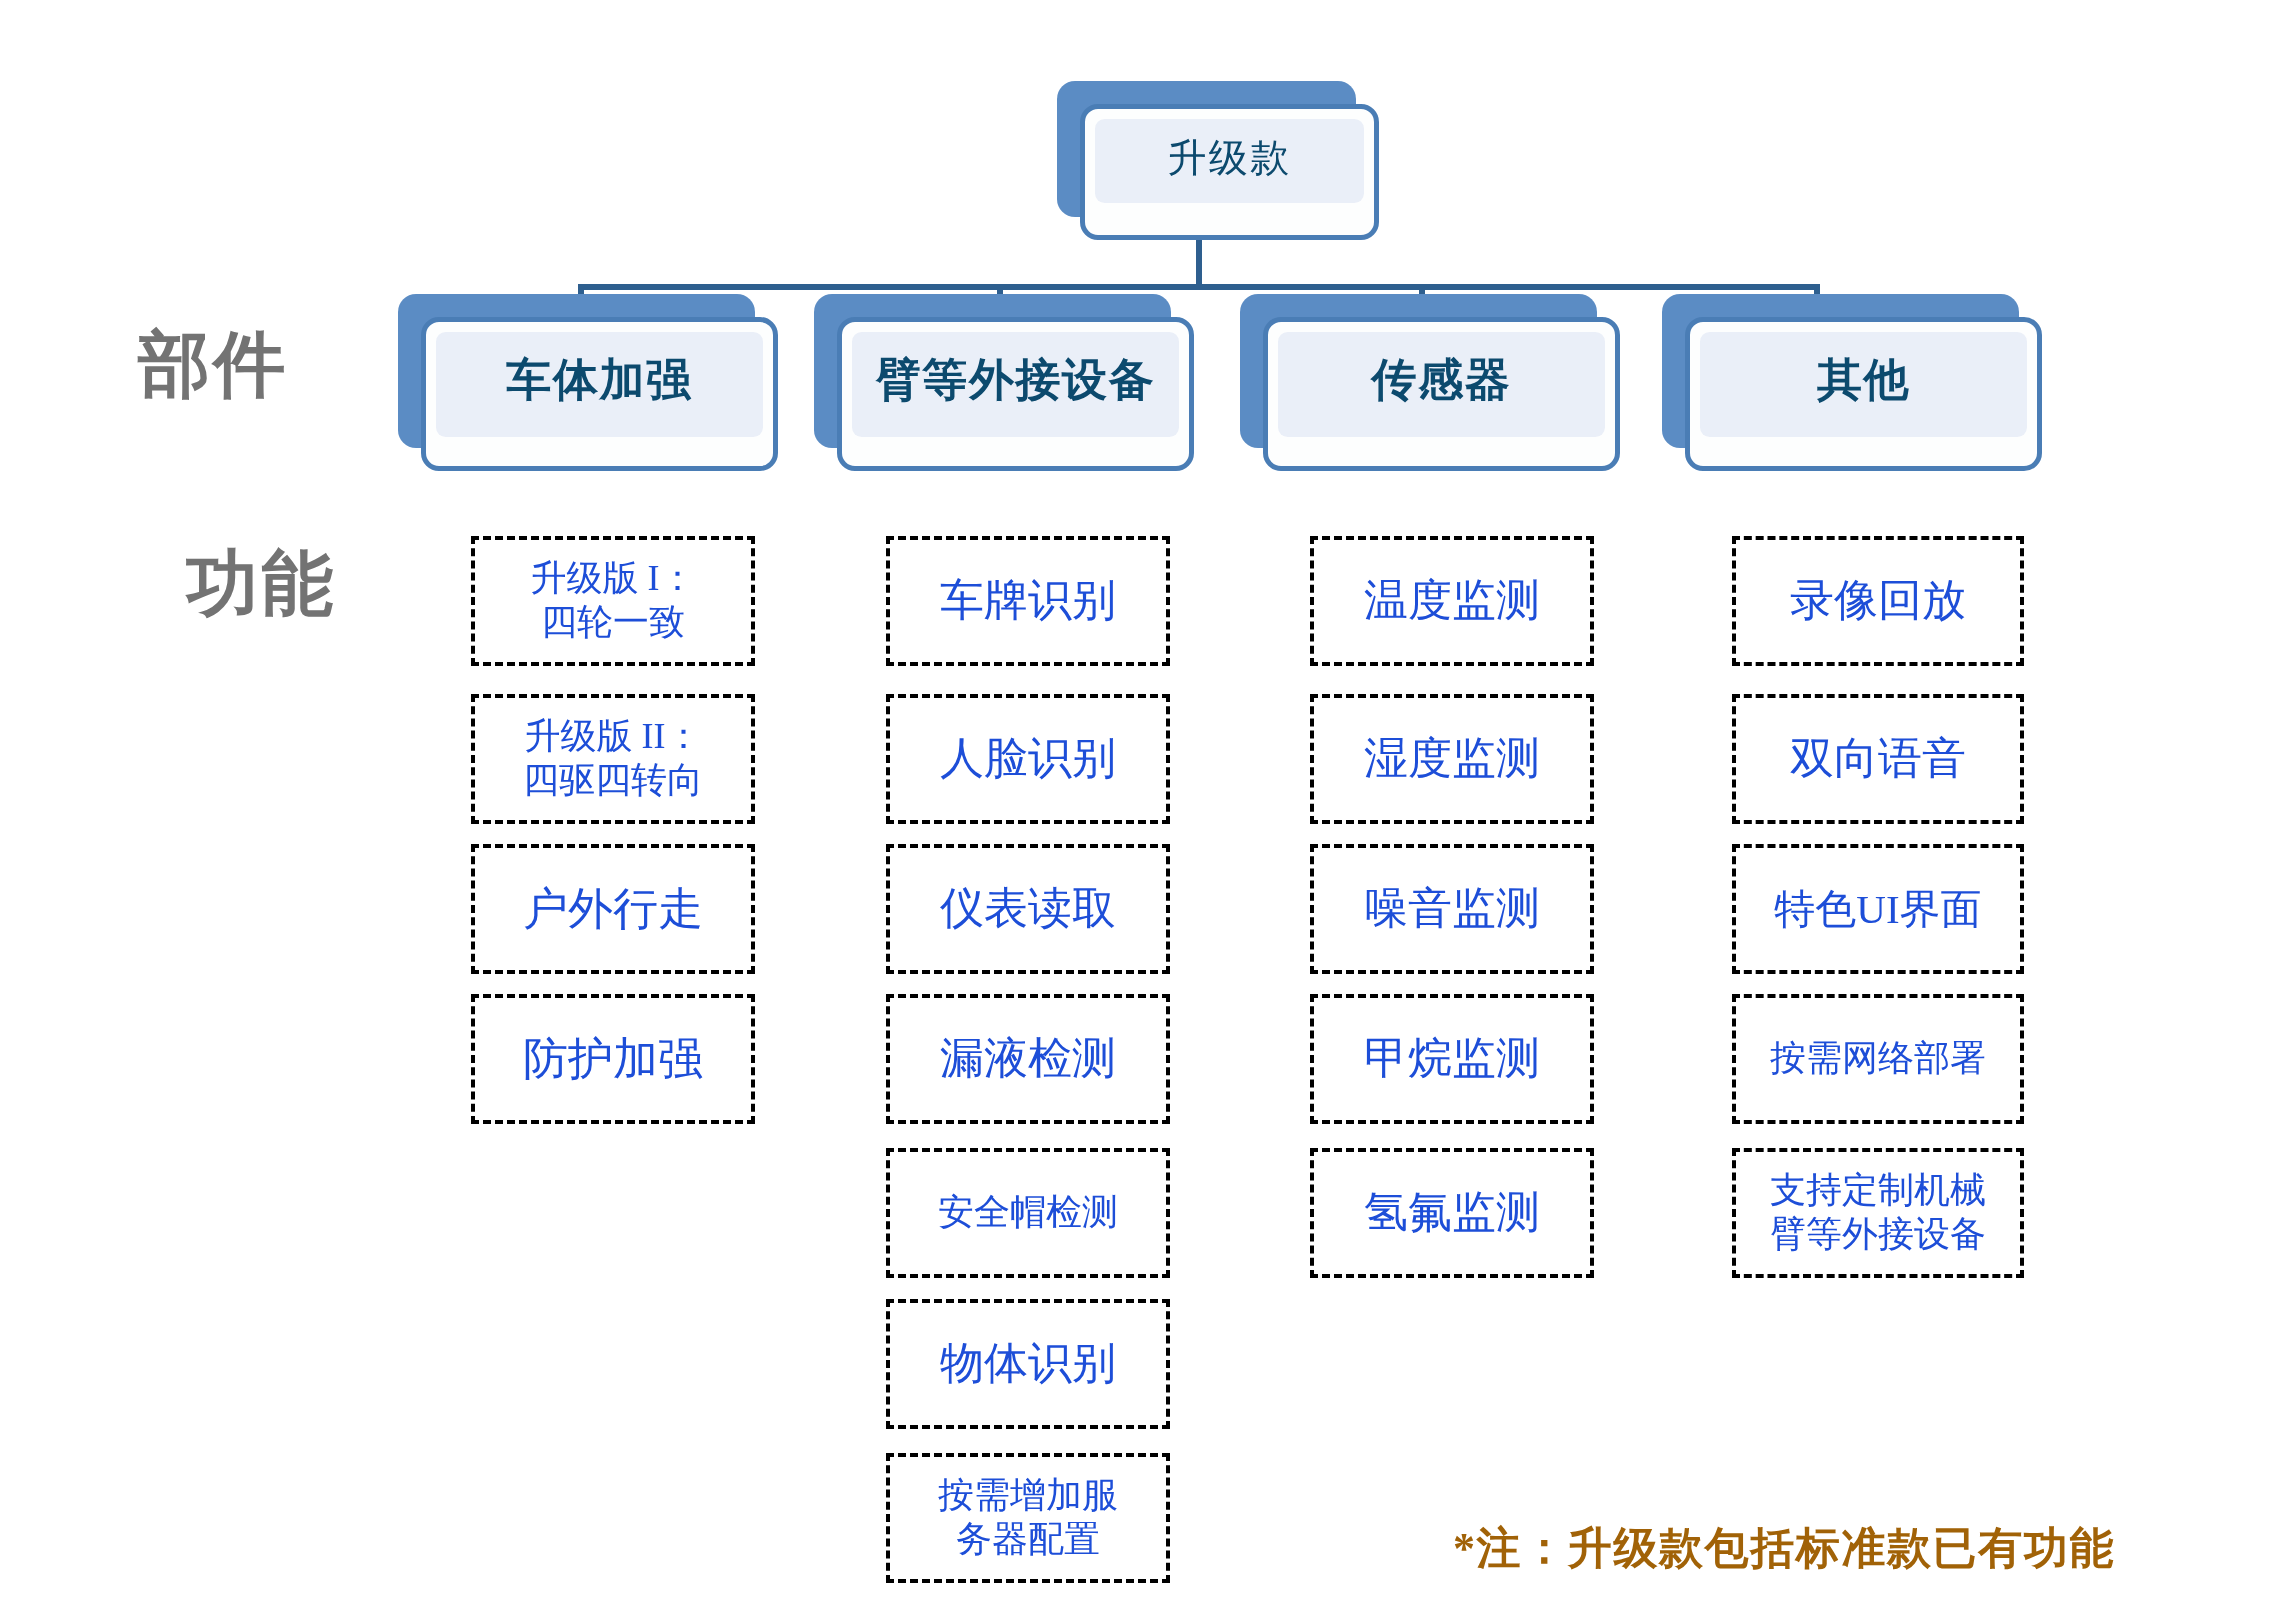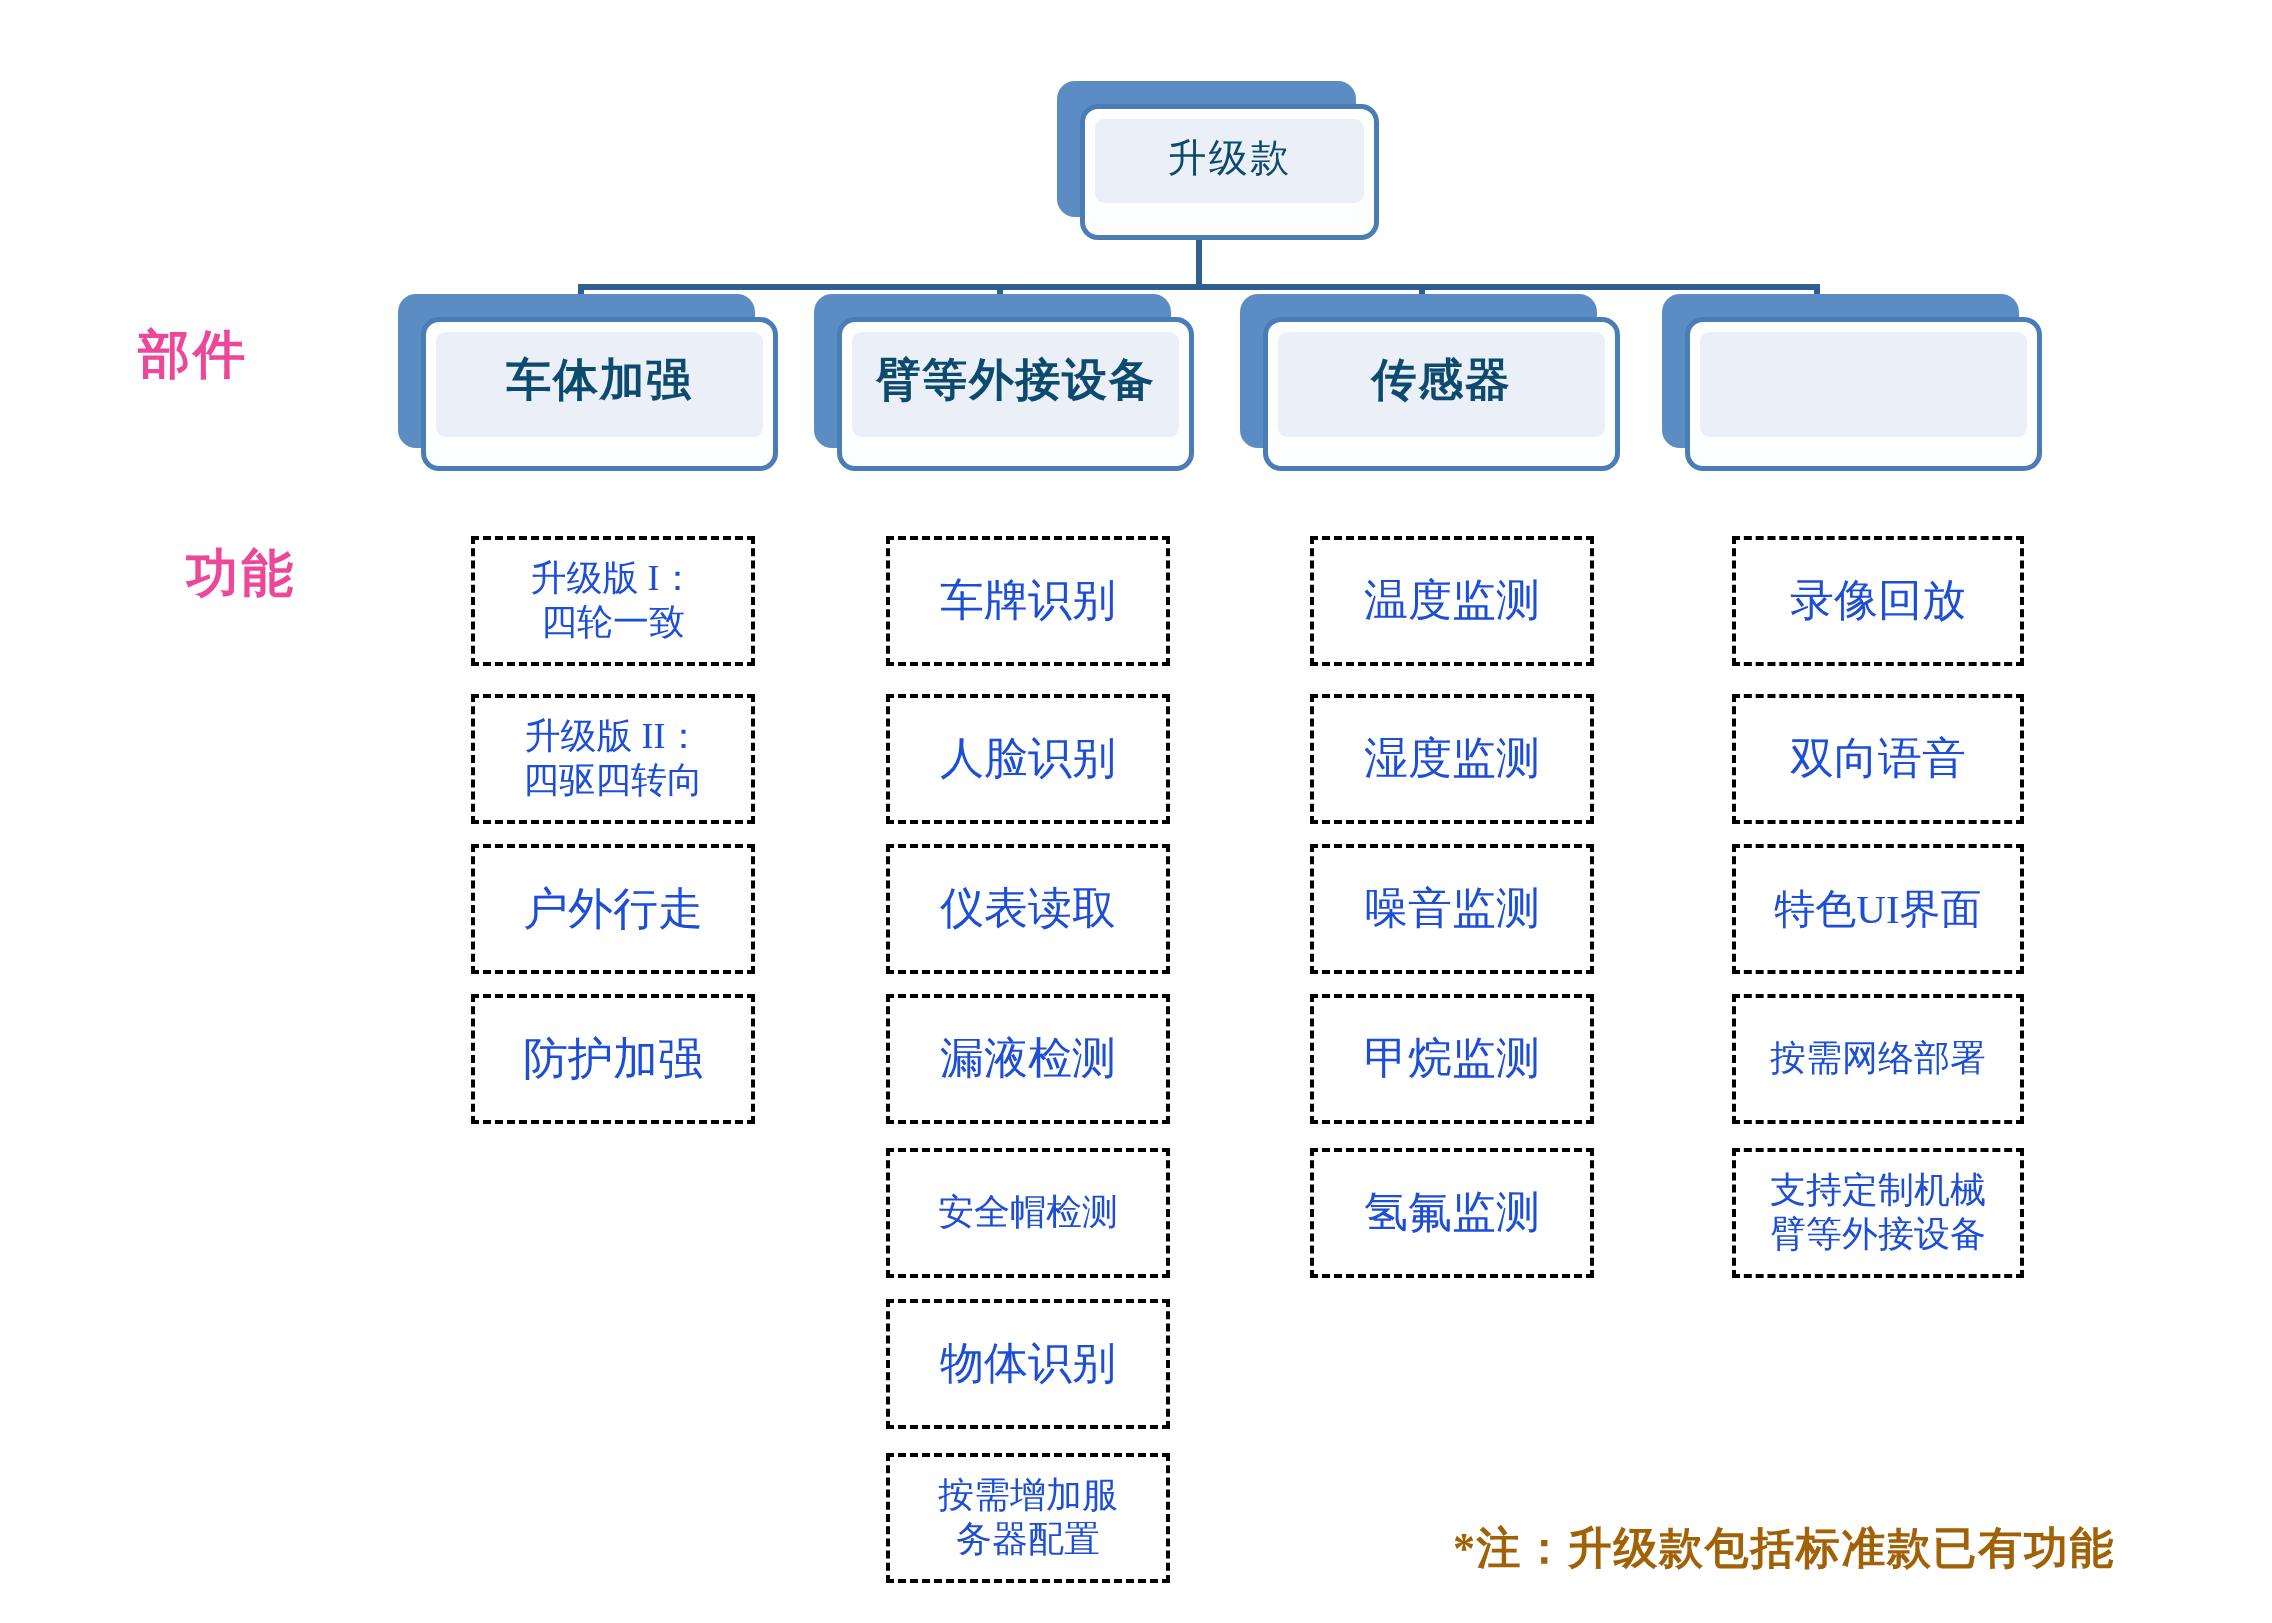--- a/index.html
+++ b/index.html
@@ -16,23 +16,23 @@
     height: 1623px;
     background: #ffffff;
     overflow: hidden;
   }
 
   
   .row-label {
     position: absolute;
     font-family: "Liberation Serif", "DejaVu Serif", serif;
     font-weight: 700;
-    font-size: 52px;
+    font-size: 72px;
     line-height: 1;
-    color: #ec4899;
+    color: #737373;
     letter-spacing: 3.2px;
     white-space: nowrap;
   }
   #label-parts  { left: 138px; top: 329px; }
   #label-funcs  { left: 138px; top: 548px; margin-left: 48px; }
 
   
   .card {
     position: absolute;
   }
@@ -179,20 +179,21 @@
     <div class="frontcard">
       <div class="innerfill"></div>
       <div class="cardtext">传感器</div>
     </div>
   </div>
 
   <div class="card" id="card-c3">
     <div class="shadowcard"></div>
     <div class="frontcard">
       <div class="innerfill"></div>
+      <div class="cardtext">其他</div>
     </div>
   </div>
 
   <div id="fn-layer">
       <div class="fnbox" style="left: 471px; top: 536px; width: 284px; height: 130px; font-size: 36px;">
         <span class="txt">升级版 I：<br>四轮一致</span>
       </div>
       <div class="fnbox" style="left: 471px; top: 694px; width: 284px; height: 130px; font-size: 36px;">
         <span class="txt">升级版 II：<br>四驱四转向</span>
       </div>

